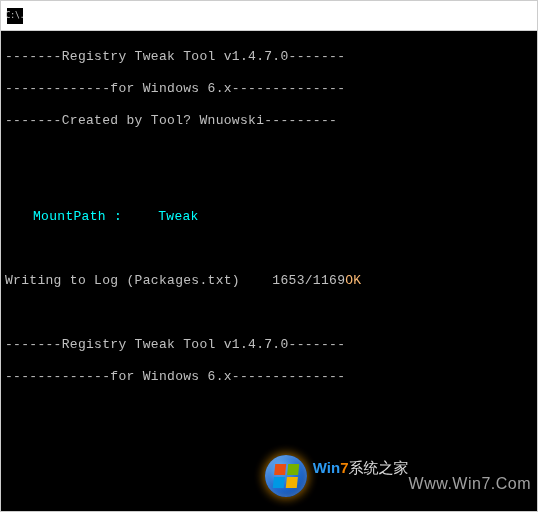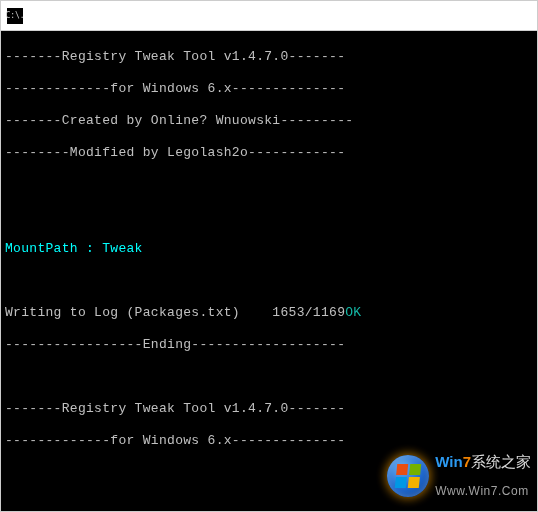--- a/index.html
+++ b/index.html
@@ -40,22 +40,22 @@
     color: #c0c0c0;
     font-size: 13px;
     line-height: 16px;
     padding: 2px 4px;
     height: 480px;
     overflow: hidden;
     white-space: pre;
     letter-spacing: 0.3px;
   }
   .gray   { color: #c0c0c0; }
-  .cyan   { color: #00ffff; }
-  .green  { color: #14b8a6; text-align: right; }
+  .cyan   { color: #00ffff; margin-left: 28px; }
+  .green  { color: #fdba74; text-align: right; }
   .row { display: block; }
   .row span { white-space: pre; }
 
   .watermark {
     position: absolute;
     right: 6px;
     bottom: 14px;
     display: flex;
     align-items: center;
     gap: 6px;
@@ -74,47 +74,45 @@
     position: absolute; left: 9px; top: 9px;
     width: 24px; height: 24px;
     display: grid; grid-template-columns: 1fr 1fr; grid-template-rows: 1fr 1fr;
     gap: 2px;
     transform: skewX(-6deg);
   }
   .wm-flag div:nth-child(1){background:#f65314;}
   .wm-flag div:nth-child(2){background:#7cbb00;}
   .wm-flag div:nth-child(3){background:#00a1f1;}
   .wm-flag div:nth-child(4){background:#ffbb00;}
-  .wm-text { display:flex; flex-direction:column; line-height:1; font-family:"Microsoft YaHei",sans-serif;}
+  .wm-text { display:flex; line-height:1; font-family:"Microsoft YaHei",sans-serif;}
   .wm-line1 { font-size:15px; font-weight:bold; }
   .wm-line1 .w { color:#2fa3ff; }
   .wm-line1 .seven { color:#ff8a00; }
   .wm-line1 .cn { color:#e6e6e6; font-weight:normal; }
-  .wm-line2 { font-size:12px; color:#aaa; letter-spacing:.5px;margin-top:16px; }
+  .wm-line2 { font-size:16px; color:#aaa; letter-spacing:.5px;margin-top:16px; }
 </style>
 </head>
 <body>
 
 <div class="titlebar">
   <div class="icon">
     <span>C:\.</span>
   </div>
 </div>
 
 <div class="terminal">
 <span class="row gray">-------Registry Tweak Tool v1.4.7.0-------</span>
 <span class="row gray">-------------for Windows 6.x--------------</span>
-<span class="row gray">-------Created by Online? Wnuowski---------</span>
-<span class="row gray">--------Modified by Legolash2o------------</span>
+<span class="row gray">-------Created by Tool? Wnuowski---------</span>
 <span class="row"> </span>
 <span class="row"> </span>
 <span class="row"><span class="cyan">MountPath : </span><span class="cyan">Tweak</span></span>
 <span class="row"> </span>
 <span class="row"><span class="gray">Writing to Log (Packages.txt)    </span><span class="gray">1653/1169</span><span class="green">OK</span></span>
-<span class="row gray">-----------------Ending-------------------</span>
 <span class="row"> </span>
 <span class="row gray">-------Registry Tweak Tool v1.4.7.0-------</span>
 <span class="row gray">-------------for Windows 6.x--------------</span>
 
 
 
 
 
 
 

